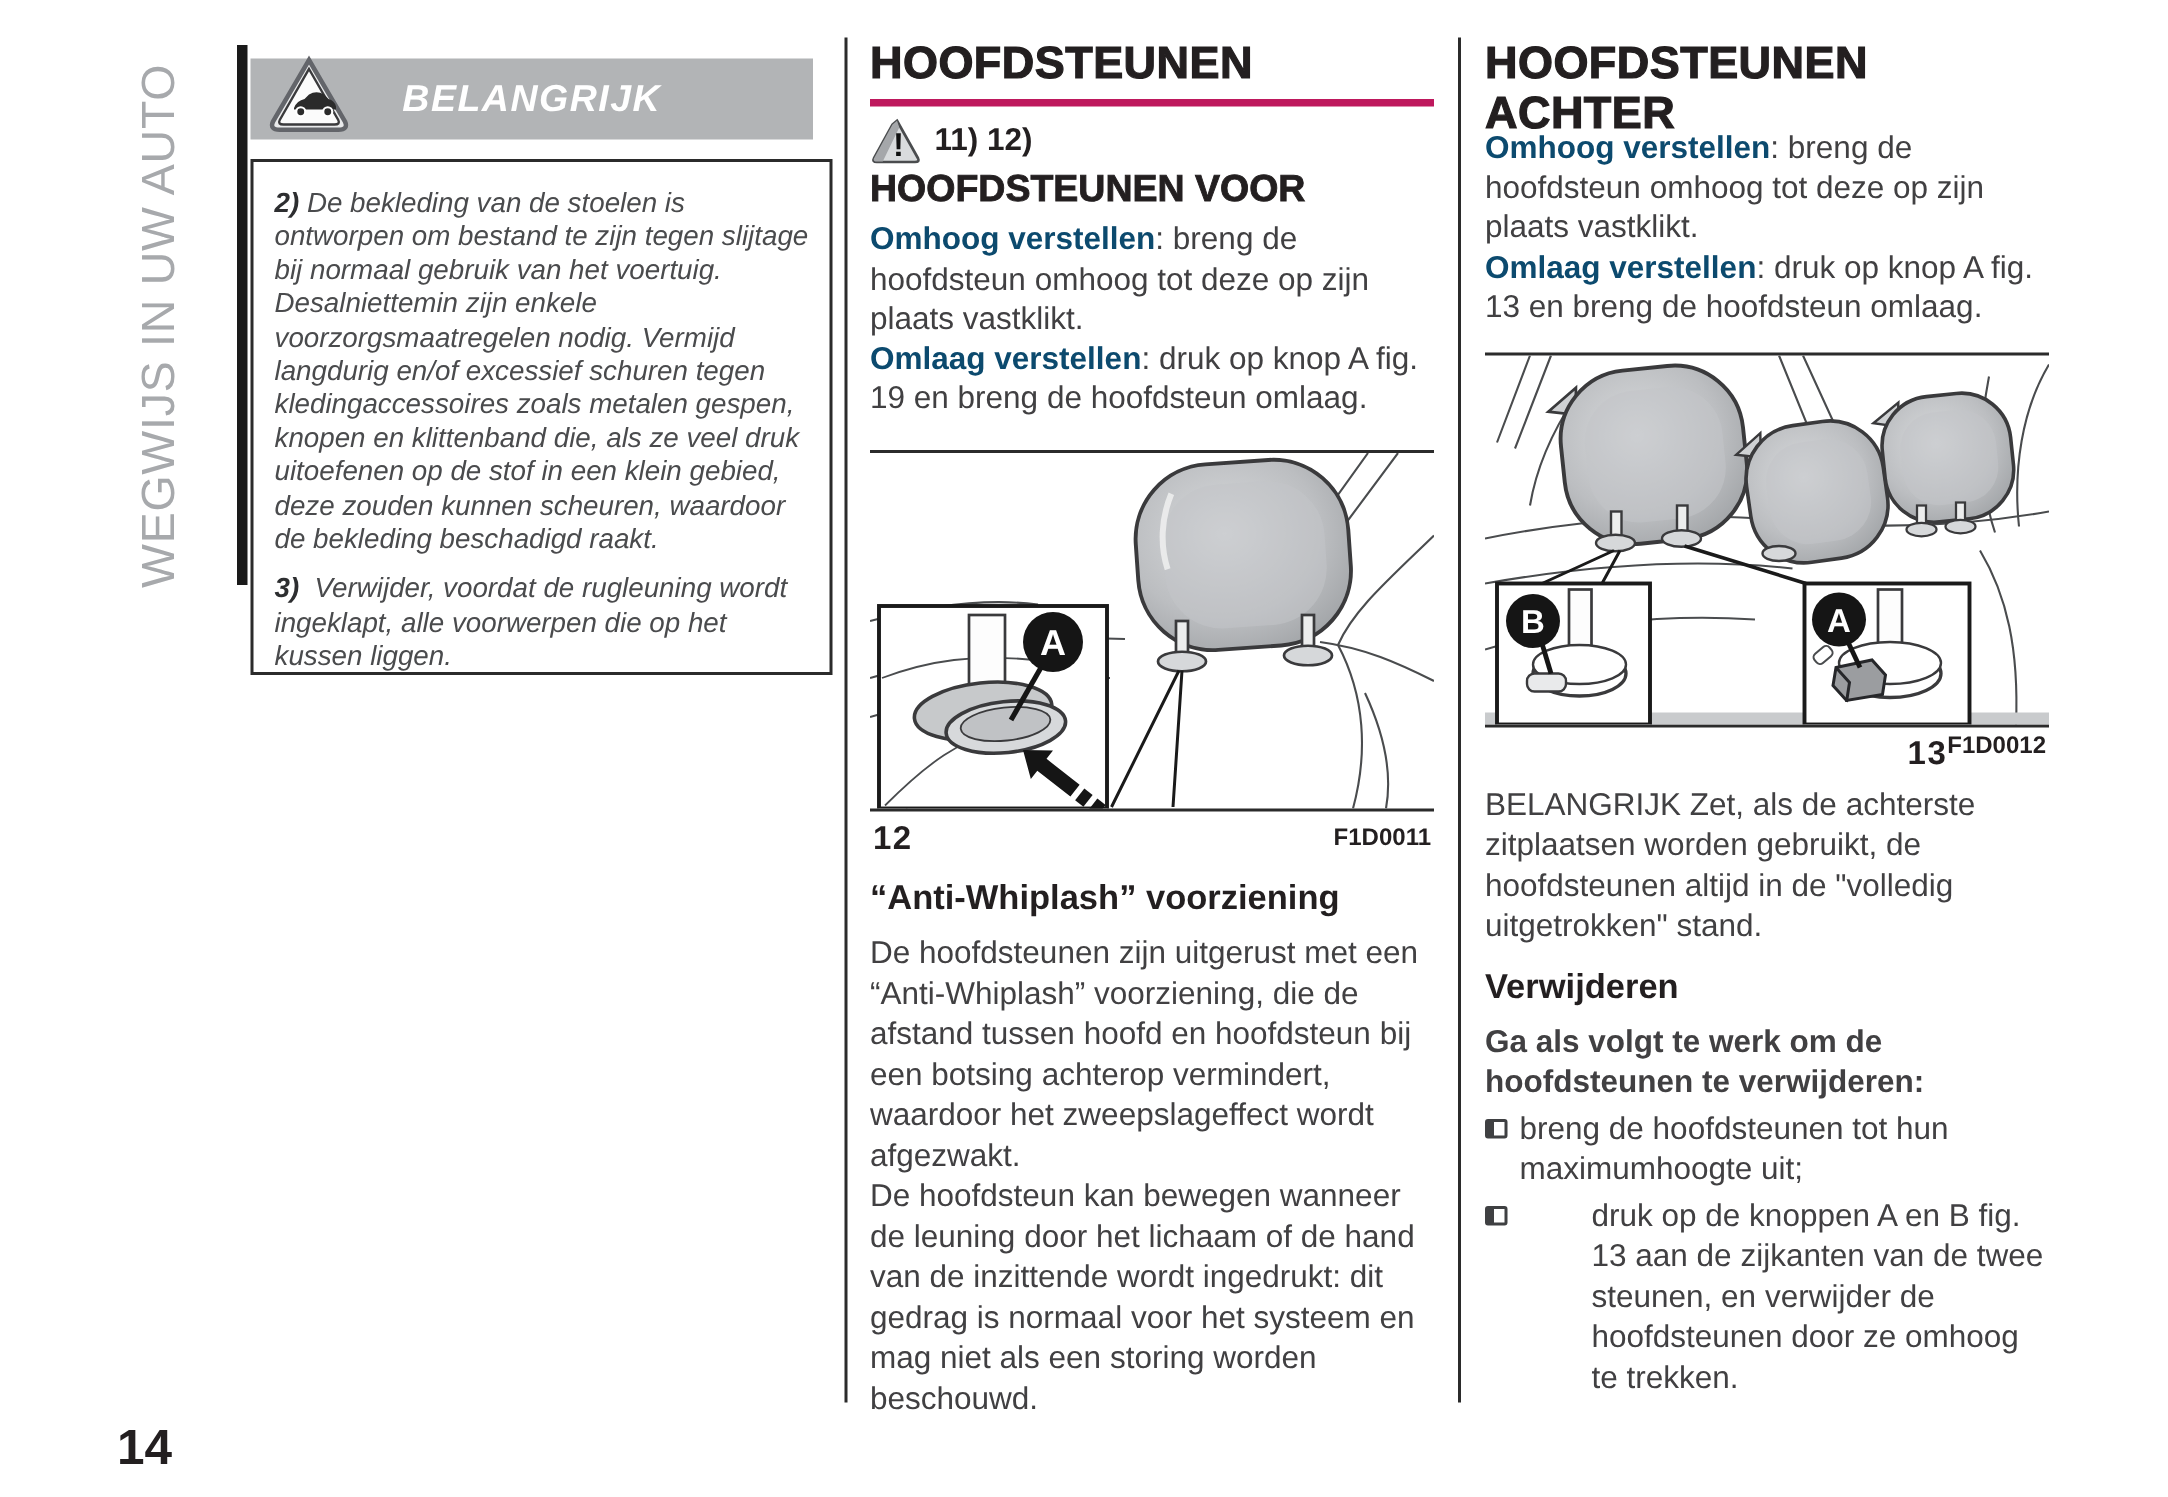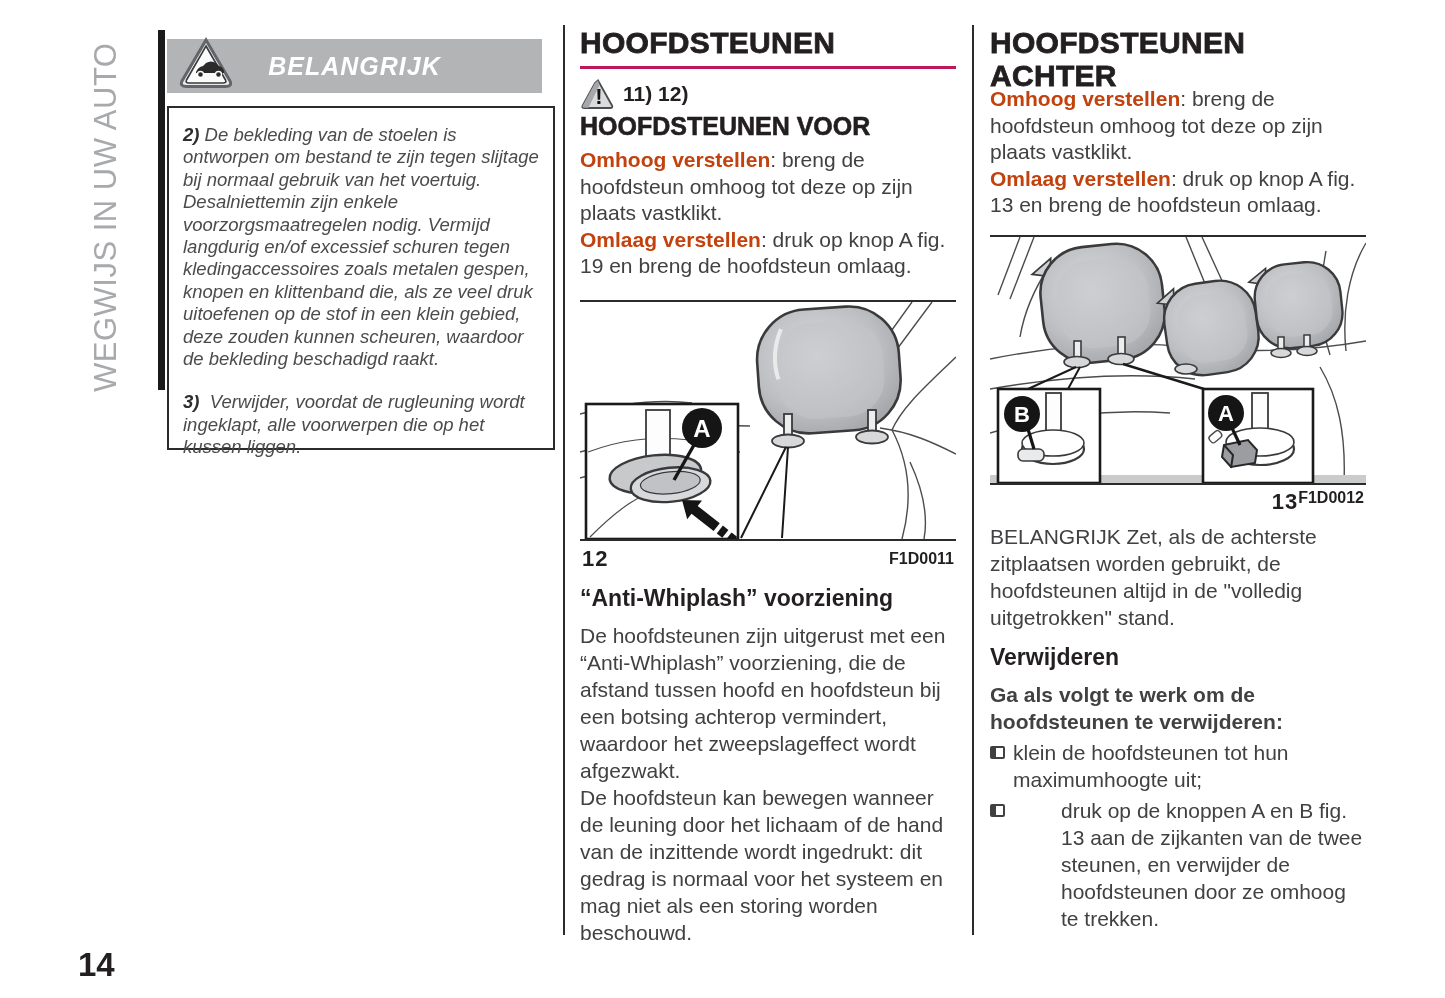--- a/index.html
+++ b/index.html
@@ -23,34 +23,34 @@
     background:#b2b4b6; display:flex; align-items:center; justify-content:center;
   }
   .imp-header .tri-car { position:absolute; left:10px; top:-3px; }
   .imp-title { color:#ffffff; font-weight:bold; font-style:italic; font-size:25px; letter-spacing:1px; }
   .imp-box {
     position:absolute; left:167px; top:106px; width:388px; height:344px;
     border:2px solid #2b2b2b; padding:16px 14px 10px 14px;
     font-style:italic; font-size:18.5px; line-height:22.4px; color:#4a4b4d;
   }
   .imp-box p { margin:0; }
-  .imp-box p + p { margin-top:21px; }
+  .imp-box p + p { margin-top:11px; }
   .imp-box b { color:#2d2e30; }
 
   
   .vdiv { position:absolute; top:25px; height:910px; width:2px; background:#2b2b2b; }
   .vdiv.d1 { left:563px; } .vdiv.d2 { left:972px; }
 
   
   .colT { position:absolute; font-weight:bold; color:#231f20; font-size:30px; letter-spacing:0.3px; line-height:33px; -webkit-text-stroke:0.8px #231f20; }
-  .rule-under { border-bottom:3px solid #be185d; padding-bottom:7px; }
+  .rule-under { border-bottom:5px solid #be185d; padding-bottom:7px; }
   .subT { position:absolute; font-weight:bold; color:#231f20; font-size:25px; -webkit-text-stroke:0.6px #231f20; }
   .smallT { position:absolute; font-weight:bold; color:#231f20; font-size:23px; }
   .body-p { font-size:21px; line-height:26.5px; color:#414042; }
-  .body-p b { color:#c2410c;margin-top:10px; }
+  .body-p b { color:#0c4a6e;margin-top:10px; }
   .tblock { position:absolute; }
   .warn-row { position:absolute; display:flex; align-items:center; gap:9px; font-weight:bold; font-size:21px; color:#231f20; }
 
   
   .figure { position:absolute; border-top:2px solid #2b2b2b; border-bottom:2px solid #2b2b2b; background:#fff; }
   .fig-caption { position:absolute; display:flex; justify-content:space-between; align-items:flex-start; }
   .fig-num { font-size:22px; font-weight:bold; color:#231f20; letter-spacing:1px; }
   .fig-code { font-size:16px; font-weight:bold; color:#231f20; }
 
   
@@ -260,20 +260,20 @@
     <p class="body-p" style="line-height:27px;">BELANGRIJK Zet, als de achterste zitplaatsen worden gebruikt, de hoofdsteunen altijd in de "volledig uitgetrokken" stand.</p>
   </div>
 
   <div class="smallT" style="left:990px; top:644px;">Verwijderen</div>
   <div class="tblock" style="left:990px; top:681px; width:378px;font-weight:bold;">
     <p class="body-p" style="line-height:27px;">Ga als volgt te werk om de hoofdsteunen te verwijderen:</p>
   </div>
 
   <div class="bullet" style="left:990px; top:739px; width:378px;">
     <span class="bullet-icon"></span>
-    <span class="body-p" style="line-height:27px;">klein de hoofdsteunen tot hun maximumhoogte uit;</span>
+    <span class="body-p" style="line-height:27px;">breng de hoofdsteunen tot hun maximumhoogte uit;</span>
   </div>
   <div class="bullet" style="left:990px; top:797px; width:378px;gap:48px;">
     <span class="bullet-icon"></span>
     <span class="body-p" style="line-height:27px;">druk op de knoppen A en B fig. 13 aan de zijkanten van de twee steunen, en verwijder de hoofdsteunen door ze omhoog te trekken.</span>
   </div>
 
 </div>
 
 </body></html>

